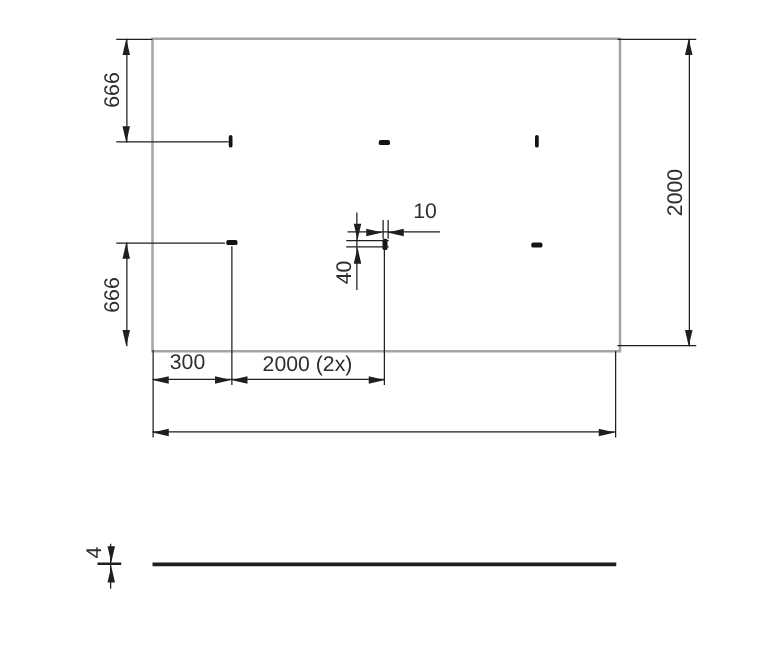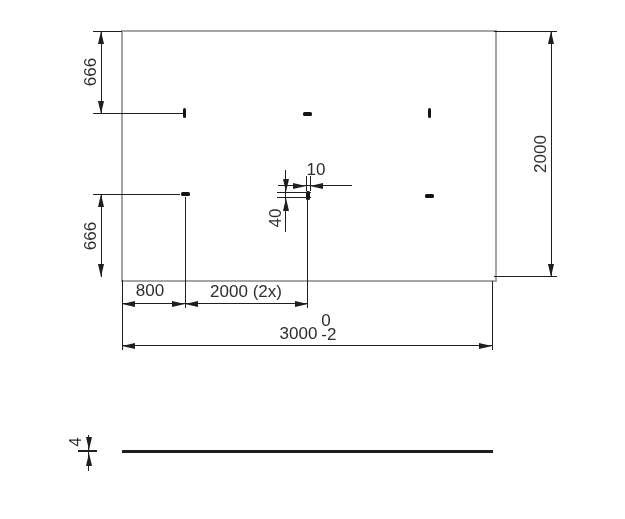--- a/index.html
+++ b/index.html
@@ -66,43 +66,34 @@
   <div class="lbl rot" style="left:540px;top:154px;">2000</div>
 
   <div class="vl" style="left:122px;top:280px;height:70px;"></div>
   <div class="vl" style="left:185px;top:197px;height:111px;"></div>
   <div class="vl" style="left:307px;top:200px;height:108px;"></div>
   <div class="hl" style="left:122px;top:303px;width:186px;"></div>
   <div class="ah ah-left" style="left:122px;top:300.5px;"></div>
   <div class="ah ah-right" style="left:172px;top:300.5px;"></div>
   <div class="ah ah-left" style="left:185px;top:300.5px;"></div>
   <div class="ah ah-right" style="left:295px;top:300.5px;"></div>
-  <div class="lbl" style="left:150px;top:290px;">800</div>
+  <div class="lbl" style="left:150px;top:290px;">300</div>
   <div class="lbl" style="left:246px;top:291px;">2000 (2x)</div>
 
   <div class="vl" style="left:492px;top:281px;height:69px;"></div>
   <div class="hl" style="left:122px;top:345px;width:370px;"></div>
   <div class="ah ah-left" style="left:122px;top:342.5px;"></div>
   <div class="ah ah-right" style="left:479px;top:342.5px;"></div>
-  <div class="lbl" style="left:308px;top:328px;">
-    <div class="tolrow">
-      <span>3000</span>
-      <span class="tolstack">
-        <span>0</span>
-        <span>-2</span>
-      </span>
-    </div>
-  </div>
 
   <div class="hl" style="left:278px;top:185px;width:74px;"></div>
   <div class="vl" style="left:306px;top:176px;height:15px;"></div>
   <div class="vl" style="left:310px;top:176px;height:15px;"></div>
   <div class="ah ah-right" style="left:293px;top:182.5px;"></div>
   <div class="ah ah-left" style="left:310px;top:182.5px;"></div>
-  <div class="lbl" style="left:316px;top:169px;">10</div>
+  <div class="lbl" style="left:340px;top:169px;">10</div>
 
   <div class="vl" style="left:285px;top:170px;height:62px;"></div>
   <div class="hl" style="left:277px;top:192px;width:34px;"></div>
   <div class="hl" style="left:277px;top:197px;width:34px;"></div>
   <div class="ah ah-down" style="left:282.5px;top:179px;"></div>
   <div class="ah ah-up" style="left:282.5px;top:198px;"></div>
   <div class="lbl rot" style="left:275px;top:218px;">40</div>
 
   <div class="hl" style="left:122px;top:450px;width:371px;height:3px;"></div>
   <div class="hl" style="left:78px;top:450px;width:19px;height:2px;"></div>

